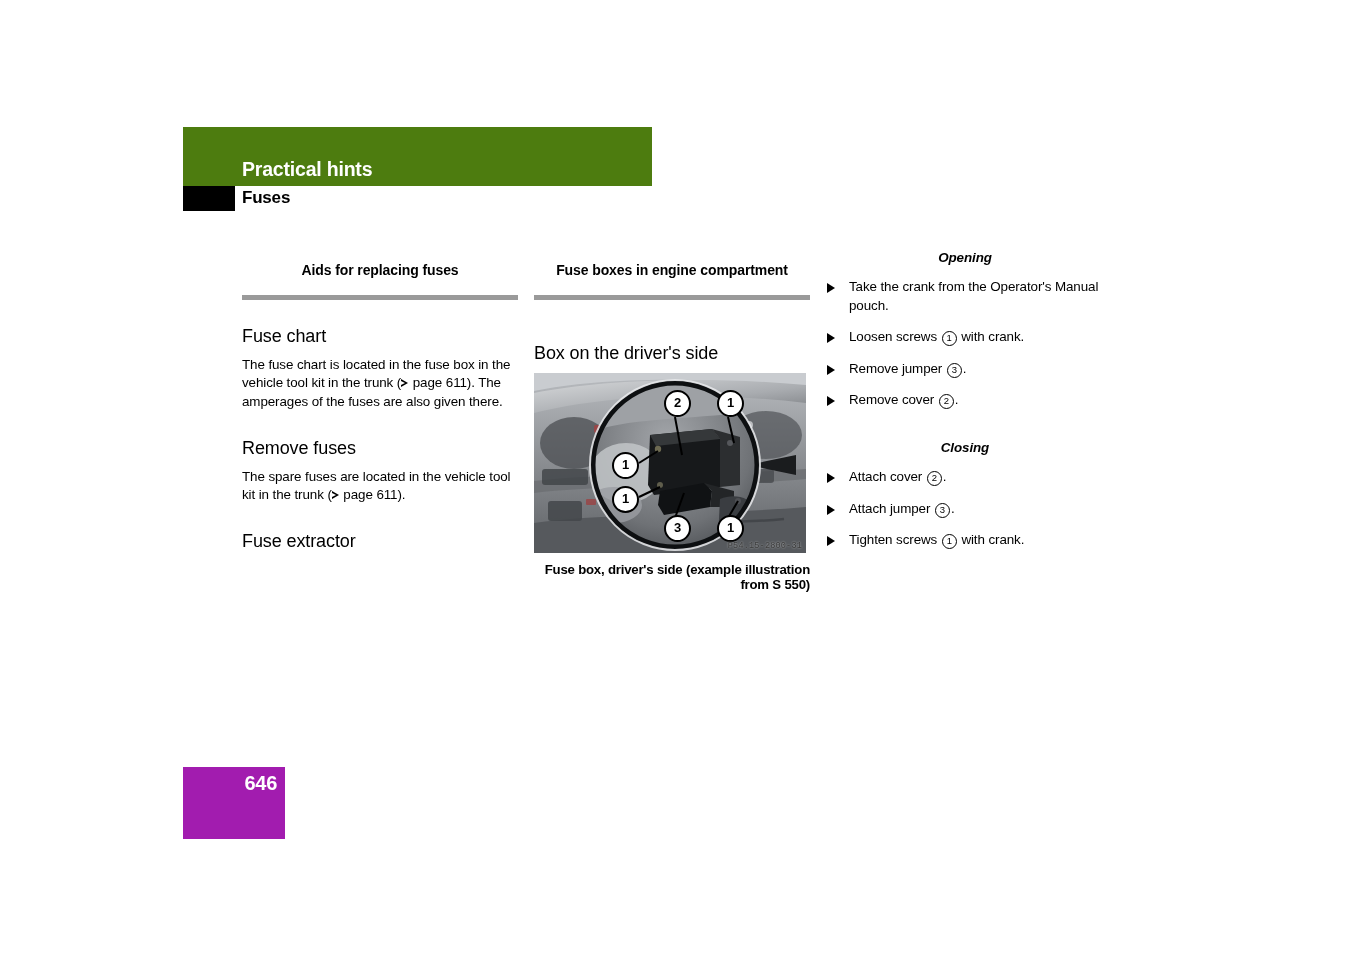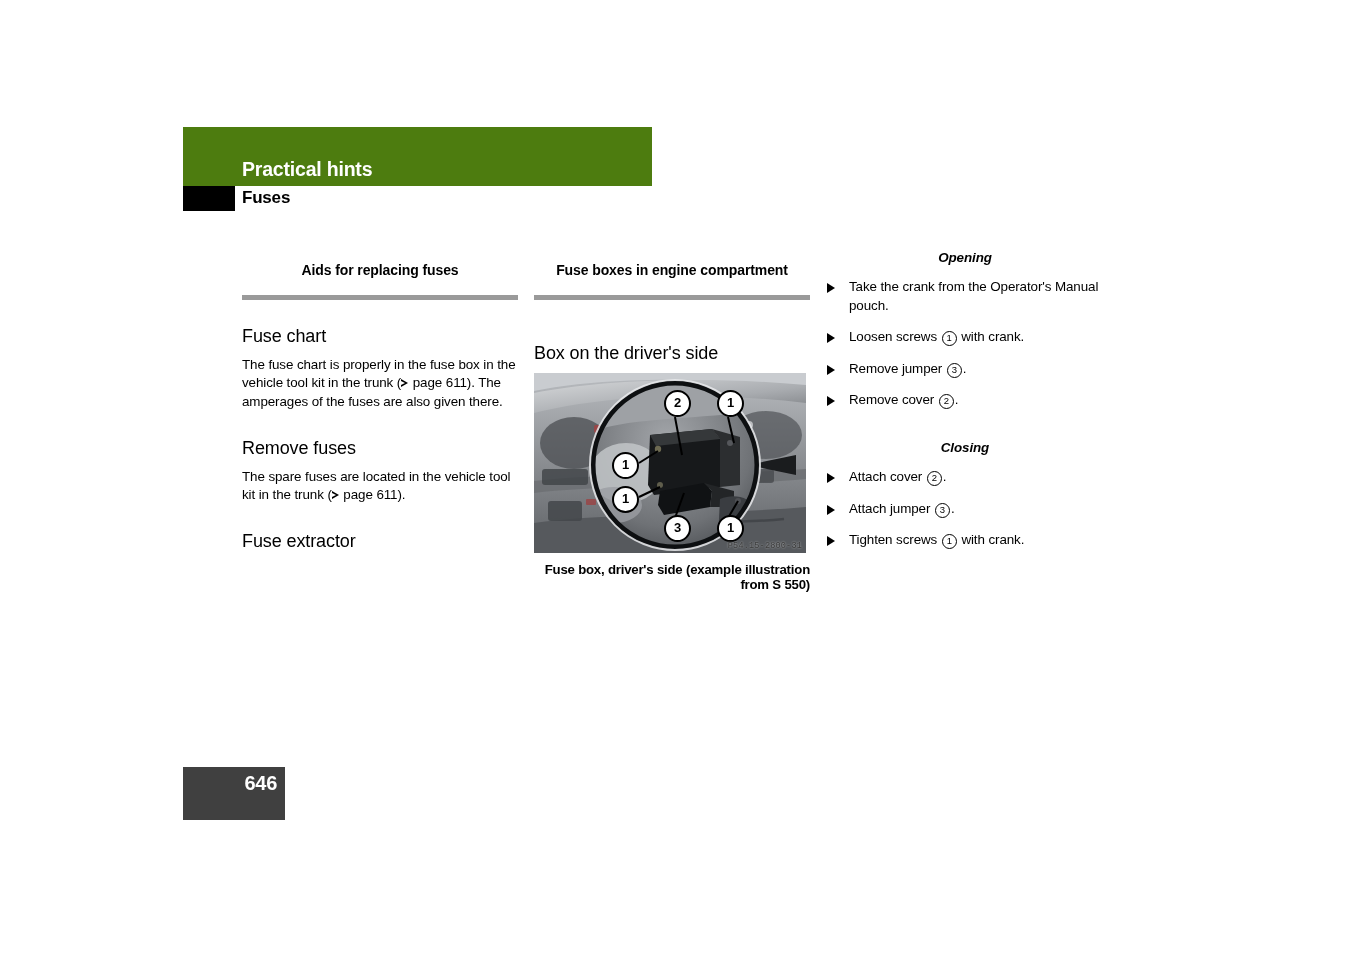--- a/index.html
+++ b/index.html
@@ -258,22 +258,22 @@
     text-align: center;
     font-family: "Liberation Sans", sans-serif;
   }
 
   
   .footer-box {
     position: absolute;
     left: 183px;
     top: 767px;
     width: 102px;
-    height: 53px;
-    background: #404040;
+    height: 72px;
+    background: #a21caf;
   }
   .footer-pageno {
     position: absolute;
     right: 8px;
     top: 5px;
     color: #ffffff;
     font-size: 20px;
     font-weight: bold;
     letter-spacing: -0.3px;
   }
@@ -289,21 +289,21 @@
   <div class="header-tab"></div>
   <div class="section-title">Fuses</div>
 
   <div class="col col-1">
     <div class="col-head">Aids for replacing fuses</div>
     <div class="rule"></div>
 
     <div class="gap-lg"></div>
     <div class="sub-head">Fuse chart</div>
     <div class="gap-sm"></div>
-    <p class="body-text"><span>The fuse chart is properly in the fuse box in the vehicle tool kit in the trunk (</span><span class="tri-ref-outline"></span><span> page 611). The amperages of the fuses are also given there.</span></p>
+    <p class="body-text"><span>The fuse chart is located in the fuse box in the vehicle tool kit in the trunk (</span><span class="tri-ref-outline"></span><span> page 611). The amperages of the fuses are also given there.</span></p>
 
     <div class="gap-lg"></div>
     <div class="sub-head">Remove fuses</div>
     <div class="gap-sm"></div>
     <p class="body-text"><span>The spare fuses are located in the vehicle tool kit in the trunk (</span><span class="tri-ref-outline"></span><span> page 611).</span></p>
 
     <div class="gap-lg"></div>
     <div class="sub-head">Fuse extractor</div>
     <div class="gap-sm"></div>
   </div>

